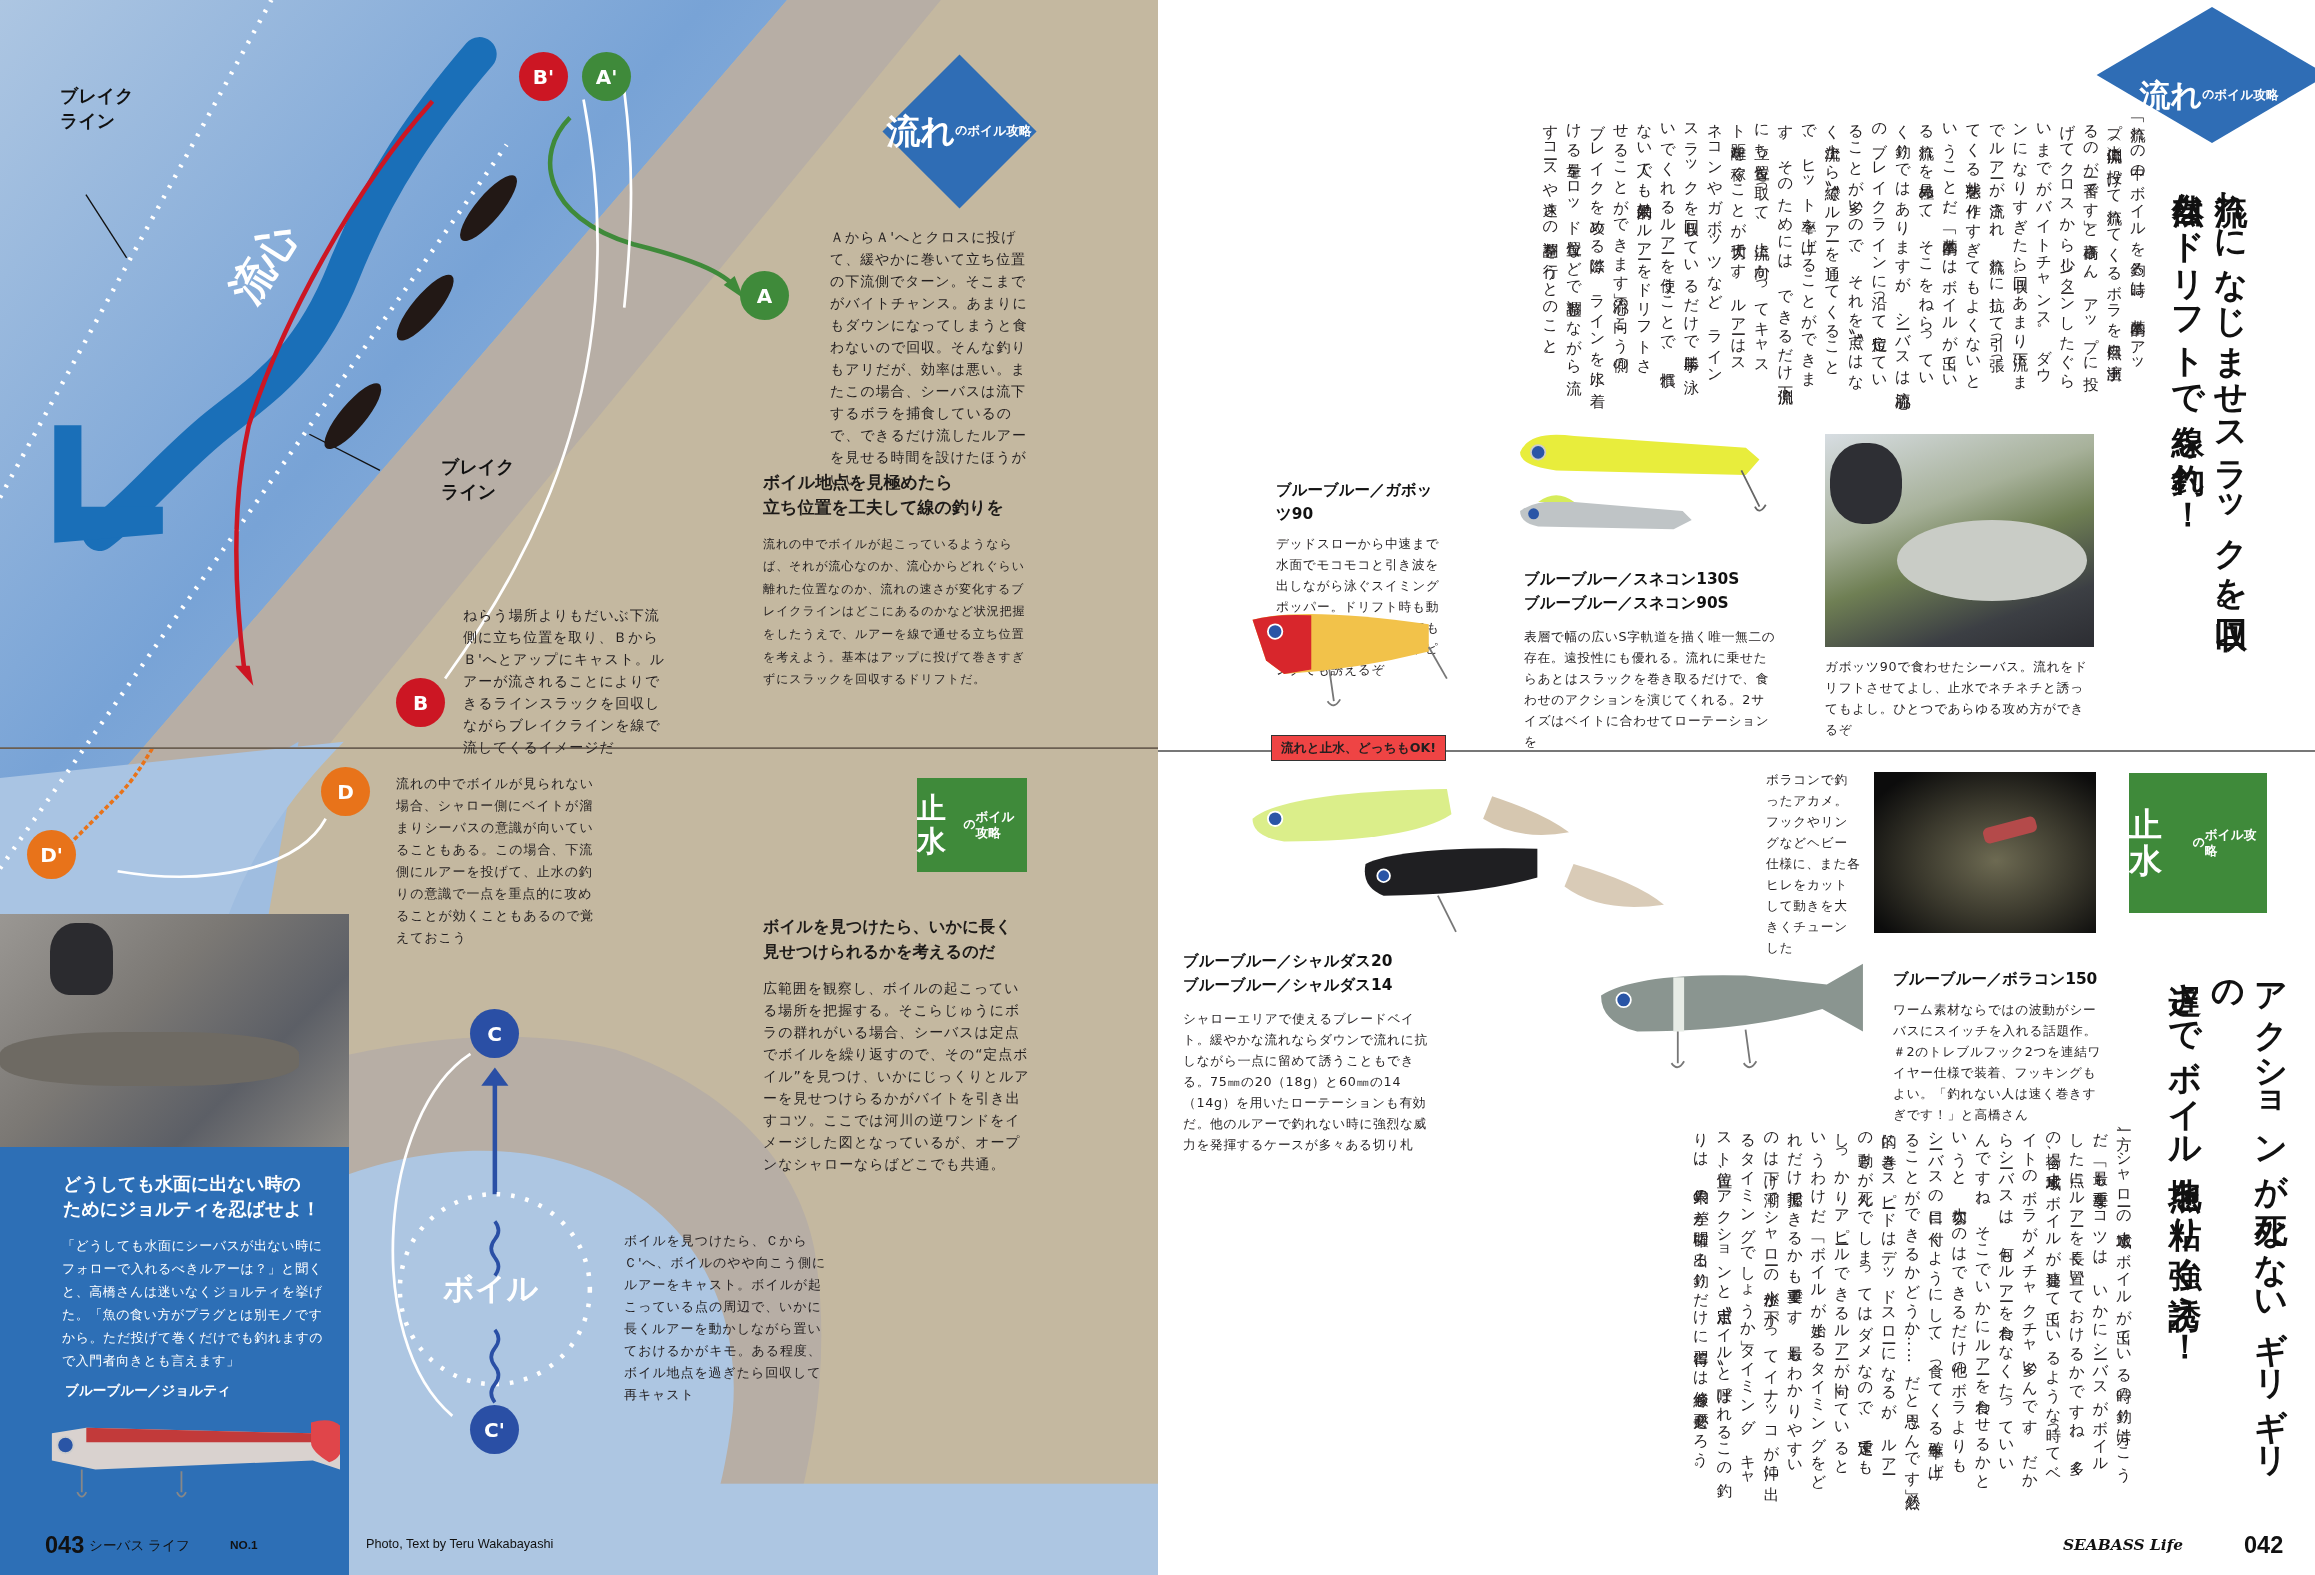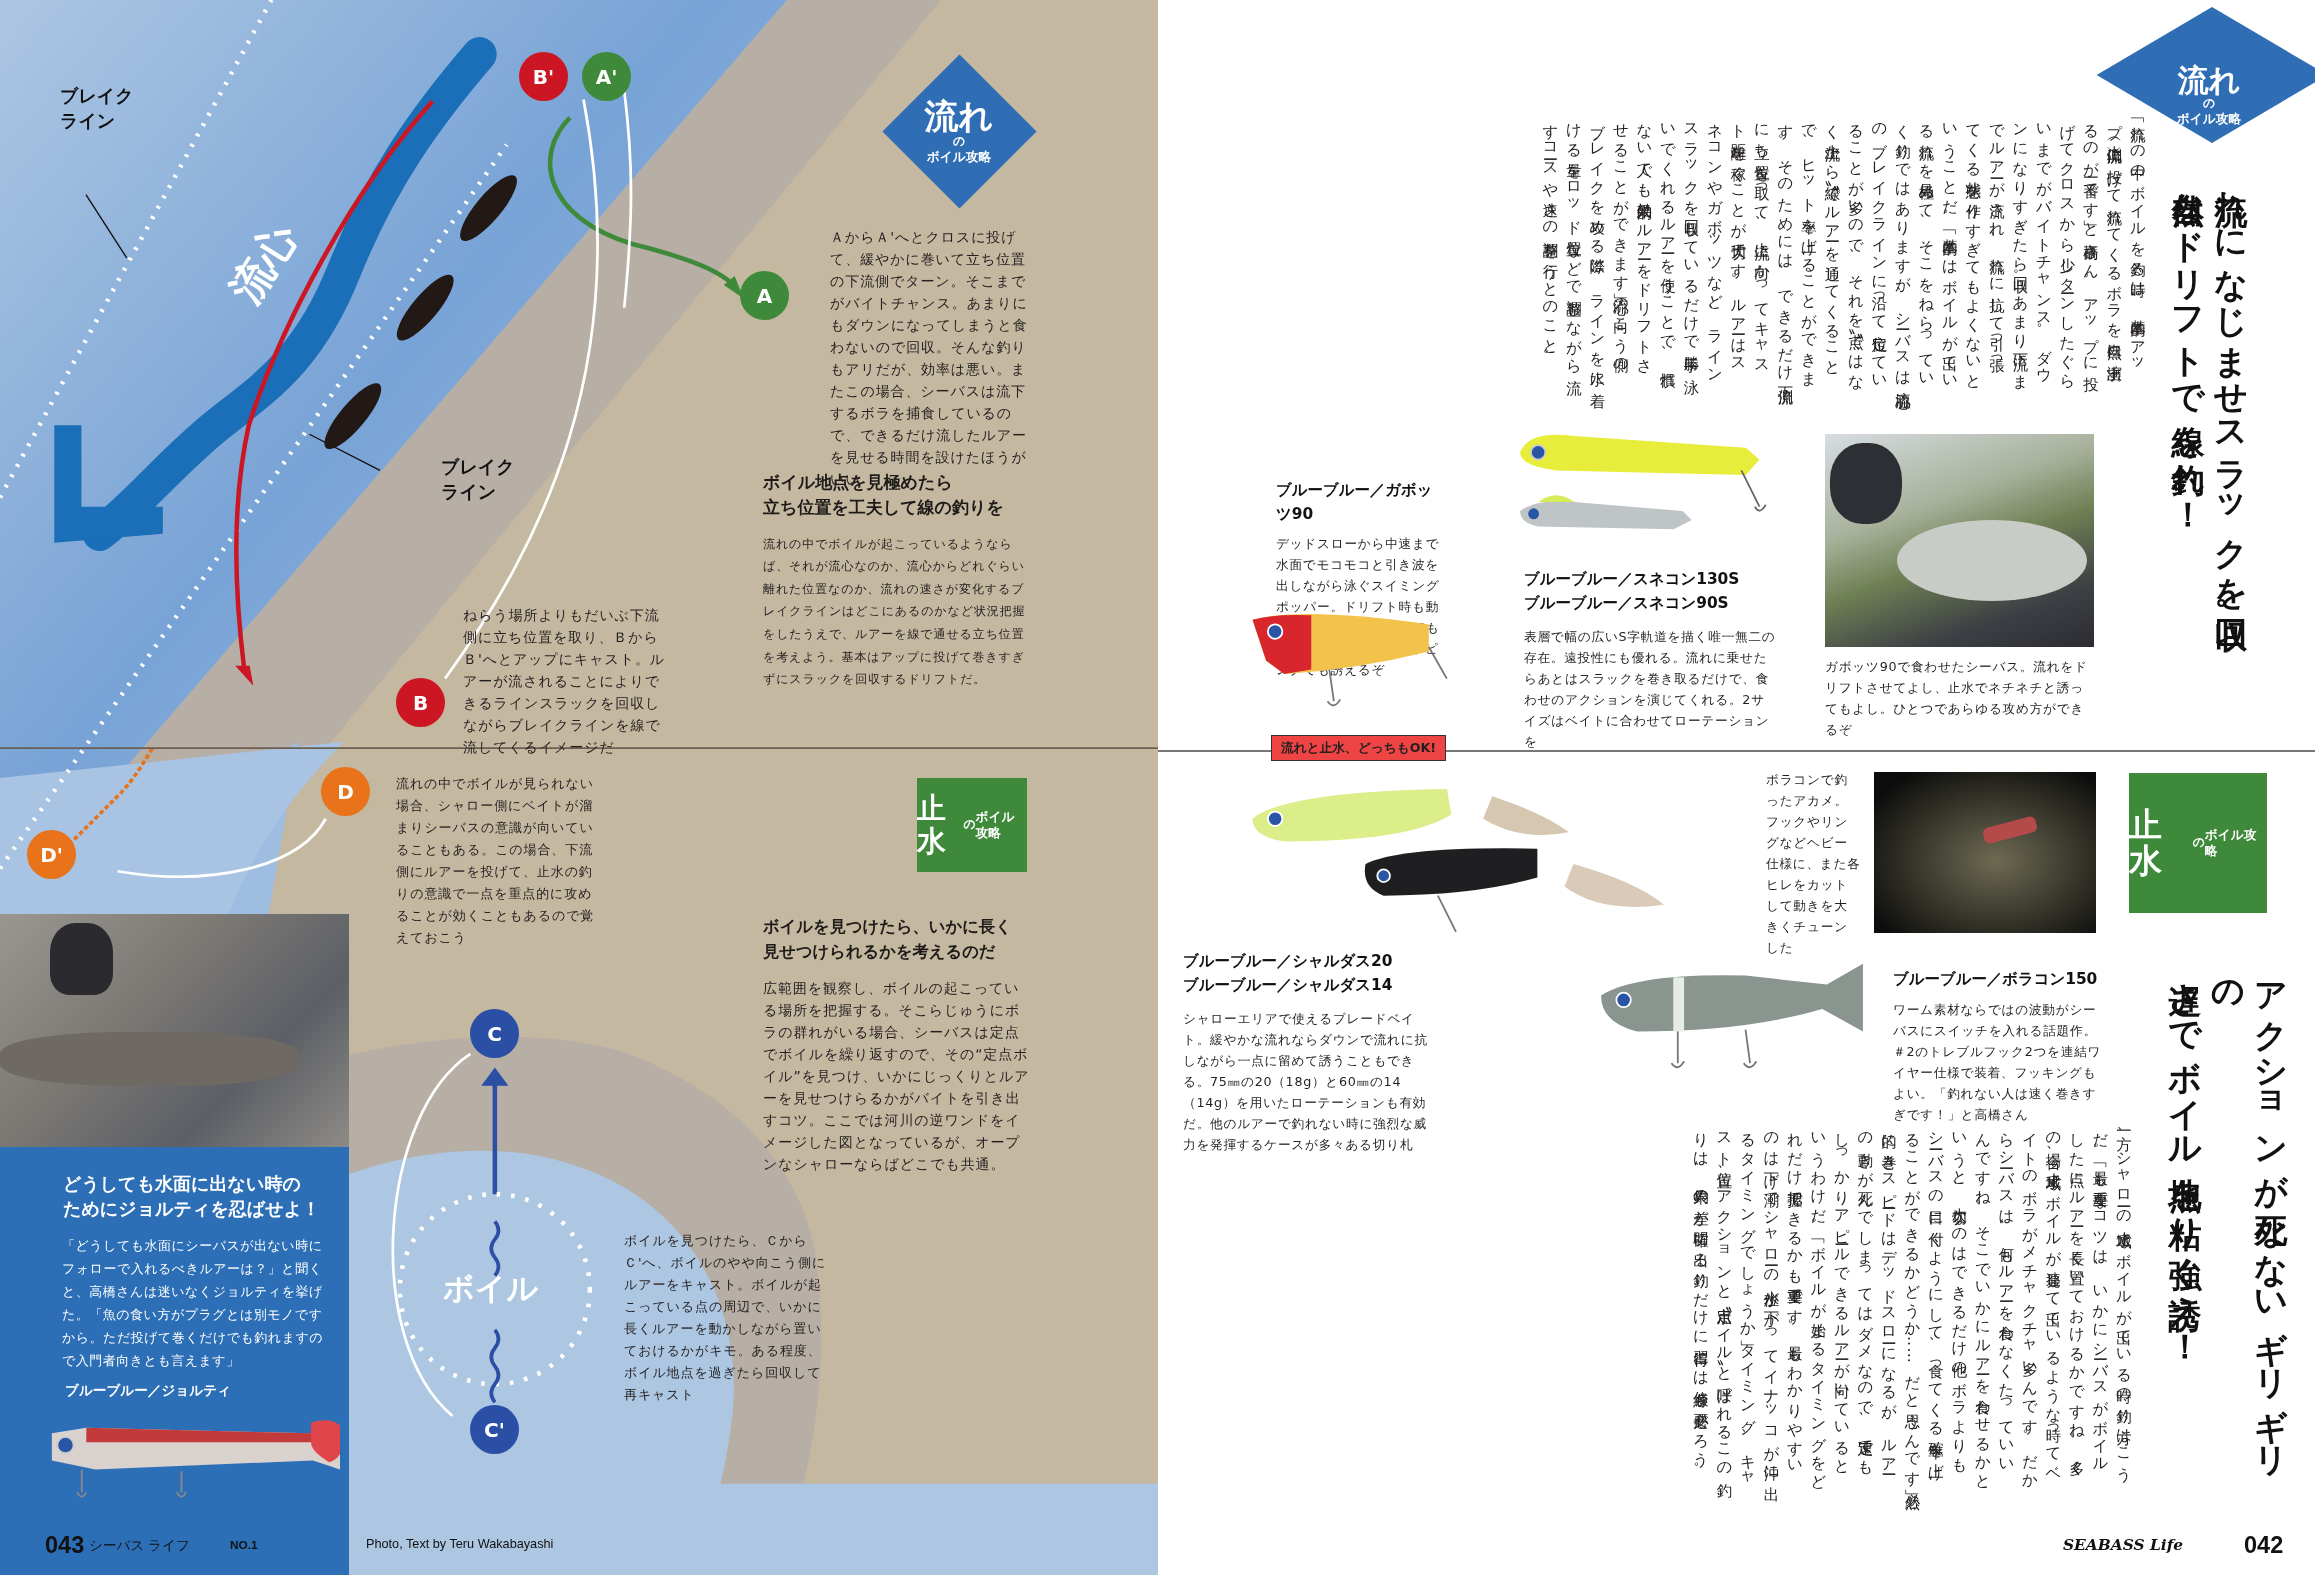--- a/index.html
+++ b/index.html
@@ -6,21 +6,21 @@
   body{width:2316px;height:1576px;position:relative;overflow:hidden;background:#fff;font-family:"DejaVu Sans",sans-serif;color:#231f20;}
   .abs{position:absolute;}
   
   #left{position:absolute;left:0;top:0;width:1158px;height:1576px;overflow:hidden;background:#c4b8a0;}
   .body-j{font-size:14px;line-height:22px;letter-spacing:0.9px;color:#231f20;}
   .hd-j{font-weight:bold;font-size:17px;line-height:25px;color:#1d1a18;}
   .lbl{font-weight:bold;font-size:18px;line-height:25px;color:#111;}
   .marker{position:absolute;border-radius:50%;color:#fff;font-weight:bold;font-family:"DejaVu Sans",sans-serif;display:flex;align-items:center;justify-content:center;font-size:20px;}
   .diamond-wrap{position:absolute;width:154px;height:154px;}
   .diamond{position:absolute;left:22.6px;top:22.6px;width:109px;height:109px;background:#2f6db5;transform:rotate(45deg);}
-  .badge-text{position:absolute;left:0;top:0;width:100%;height:100%;display:flex;flex-direction:column;align-items:center;justify-content:center;color:#fff;}
+  .badge-text{position:absolute;left:0;top:0;width:100%;height:100%;display:flex;flex-direction:row;align-items:center;justify-content:center;color:#fff;}
   .badge-big{font-family:"DejaVu Serif",serif;font-weight:bold;font-size:34px;line-height:38px;}
   .badge-no{font-weight:bold;font-size:11.8px;line-height:13.6px;}
   .badge-sub{font-weight:bold;font-size:12.7px;line-height:16.3px;}
   .green-box{position:absolute;background:#3f8a3a;display:flex;flex-direction:row;align-items:center;justify-content:center;color:#fff;}
   
   #right{position:absolute;left:1158px;top:0;width:1158px;height:1576px;background:#fff;overflow:hidden;}
   .vt{writing-mode:vertical-rl;-webkit-writing-mode:vertical-rl;}
   .vbody{font-family:"DejaVu Serif",serif;font-size:15.4px;line-height:23.5px;letter-spacing:1.4px;color:#231f20;}
   .vhead{font-family:"DejaVu Sans",sans-serif;font-weight:bold;font-size:33px;line-height:43px;color:#111;letter-spacing:0.9px;}
   .prod-name{font-weight:bold;font-size:15.4px;line-height:23.5px;color:#111;}

